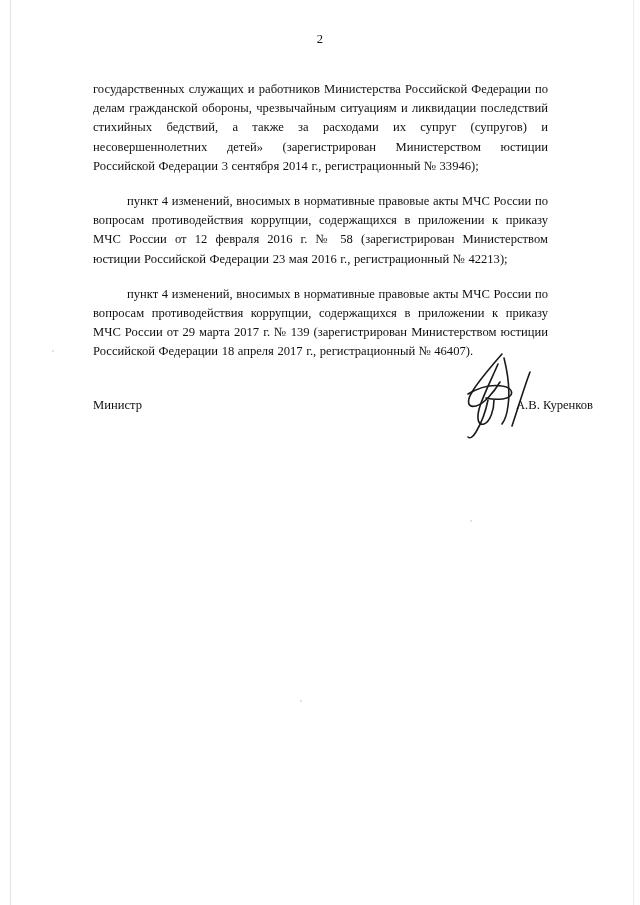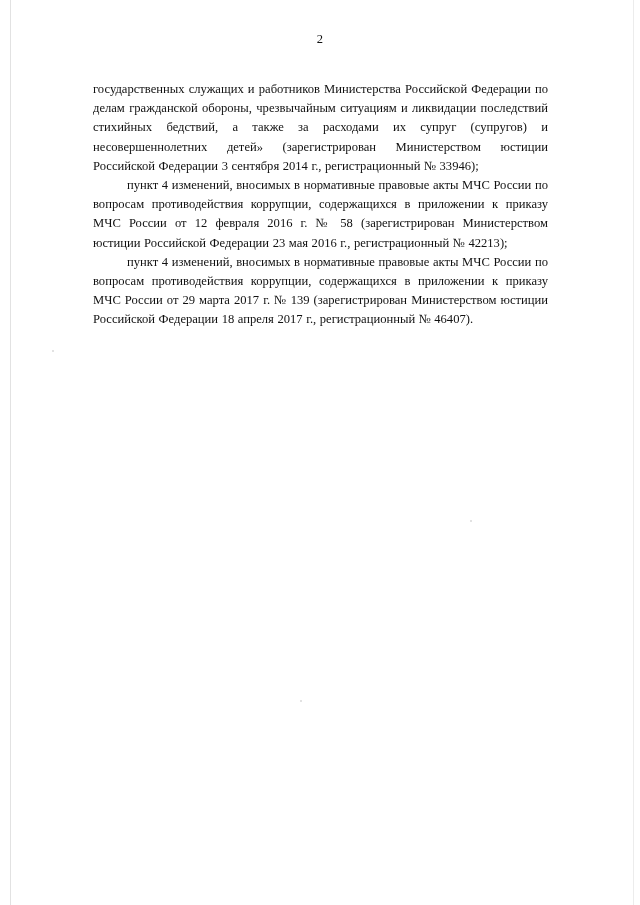--- a/index.html
+++ b/index.html
@@ -50,21 +50,21 @@
   }
   .para {
     text-align: justify;
     text-justify: inter-word;
     font-size: 12.6px;
     line-height: 19.2px;
     margin: 0 0 0 0;
     word-spacing: 0.4px;
   }
   .para + .para {
-    margin-top: 0px;
+    margin-top: 16px;
   }
   .para.indent {
     text-indent: 34px;
   }
   .signature-row {
     position: absolute;
     top: 396px;
     left: 93px;
     width: 455px;
     height: 30px;
@@ -110,18 +110,36 @@
   <div class="scan-edge-right"></div>
 
   <div class="page-number">2</div>
 
   <div class="body-block">
     <p class="para">государственных служащих и работников Министерства Российской Федерации по делам гражданской обороны, чрезвычайным ситуациям и ликвидации последствий стихийных бедствий, а также за расходами их супруг (супругов) и несовершеннолетних детей» (зарегистрирован Министерством юстиции Российской Федерации 3 сентября 2014 г., регистрационный № 33946);</p>
     <p class="para indent">пункт 4 изменений, вносимых в нормативные правовые акты МЧС России по вопросам противодействия коррупции, содержащихся в приложении к приказу МЧС России от 12 февраля 2016 г. № 58 (зарегистрирован Министерством юстиции Российской Федерации 23 мая 2016 г., регистрационный № 42213);</p>
     <p class="para indent">пункт 4 изменений, вносимых в нормативные правовые акты МЧС России по вопросам противодействия коррупции, содержащихся в приложении к приказу МЧС России от 29 марта 2017 г. № 139 (зарегистрирован Министерством юстиции Российской Федерации 18 апреля 2017 г., регистрационный № 46407).</p>
   </div>
 
+  <div class="signature-row">
+    <div class="minister-label">Министр</div>
+
+    <div class="sign-mark">
+      <svg width="120" height="95" viewBox="0 0 120 95" xmlns="http://www.w3.org/2000/svg">
+        <g fill="none" stroke="#1a1a1a" stroke-width="1.6" stroke-linecap="round" stroke-linejoin="round">
+          <path d="M74 6 C60 22, 50 34, 44 44 C38 54, 40 60, 48 58 C56 56, 66 44, 72 34"></path>
+          <path d="M70 16 C64 30, 56 46, 52 58 C48 70, 50 78, 56 76 C62 74, 66 62, 66 52"></path>
+          <path d="M40 46 C50 40, 62 36, 74 38 C82 39, 86 44, 82 48 C78 52, 66 52, 58 50"></path>
+          <path d="M60 52 C58 62, 54 74, 48 84 C45 89, 42 91, 40 89"></path>
+          <path d="M76 10 C80 26, 82 44, 80 58 C79 66, 77 72, 74 76"></path>
+          <path d="M84 78 C90 60, 96 40, 102 24"></path>
+        </g>
+      </svg>
+    </div>
+
+    <div class="minister-name">А.В. Куренков</div>
+  </div>
 
   <div class="speckle" style="left:52px; top:350px; width:2px; height:2px;"></div>
   <div class="speckle" style="left:300px; top:700px; width:2px; height:2px;"></div>
   <div class="speckle" style="left:470px; top:520px; width:2px; height:2px;"></div>
 
 </div>
 
 </body></html>

